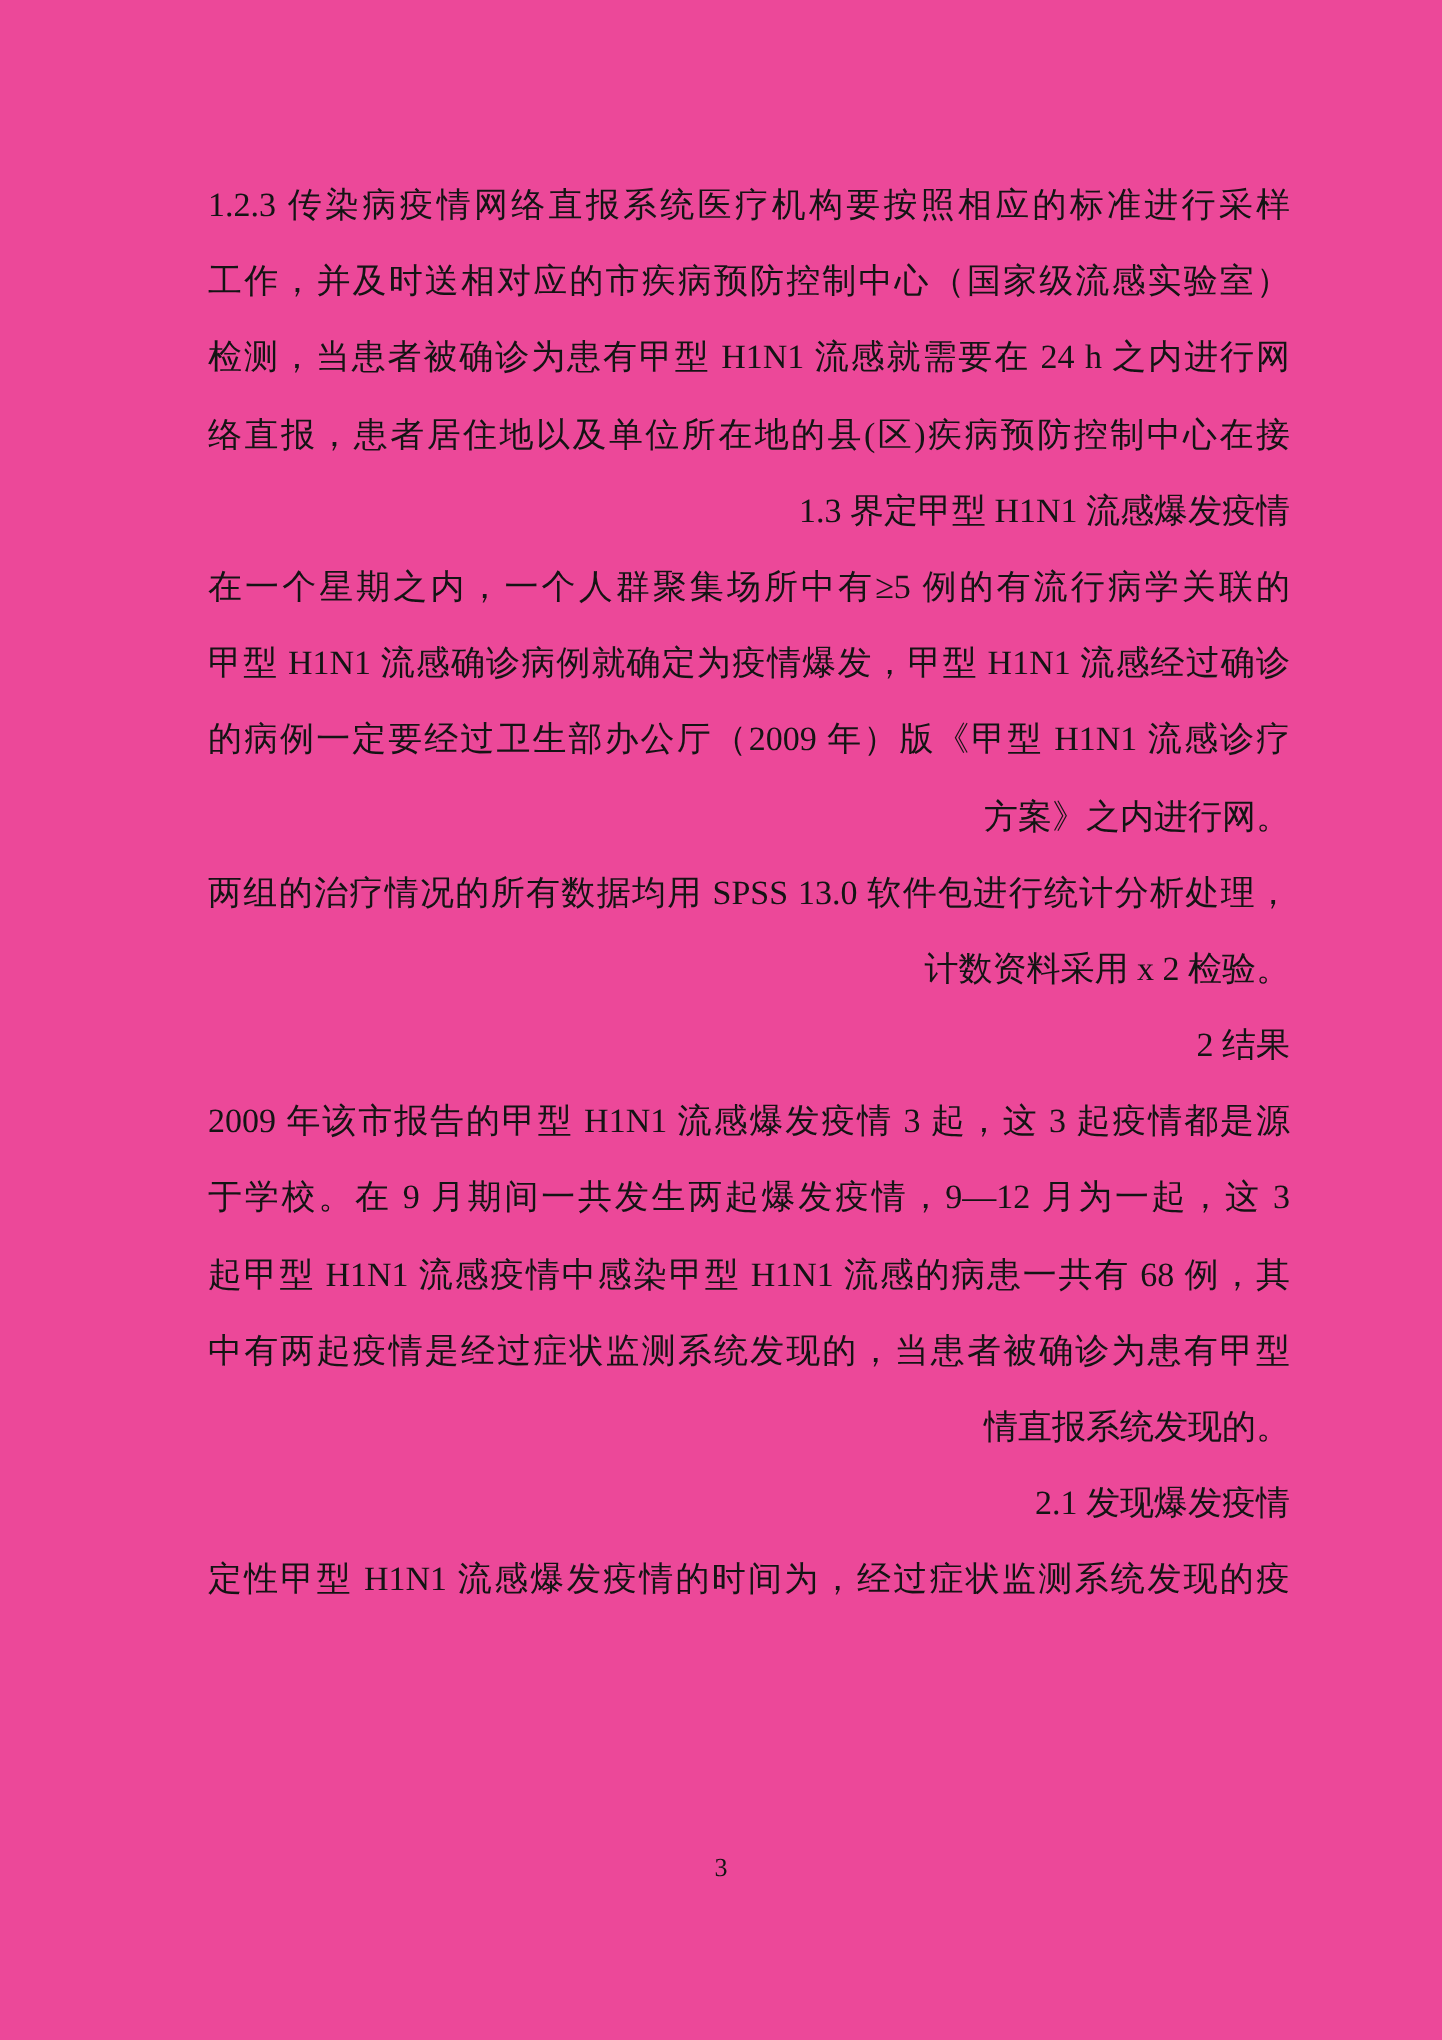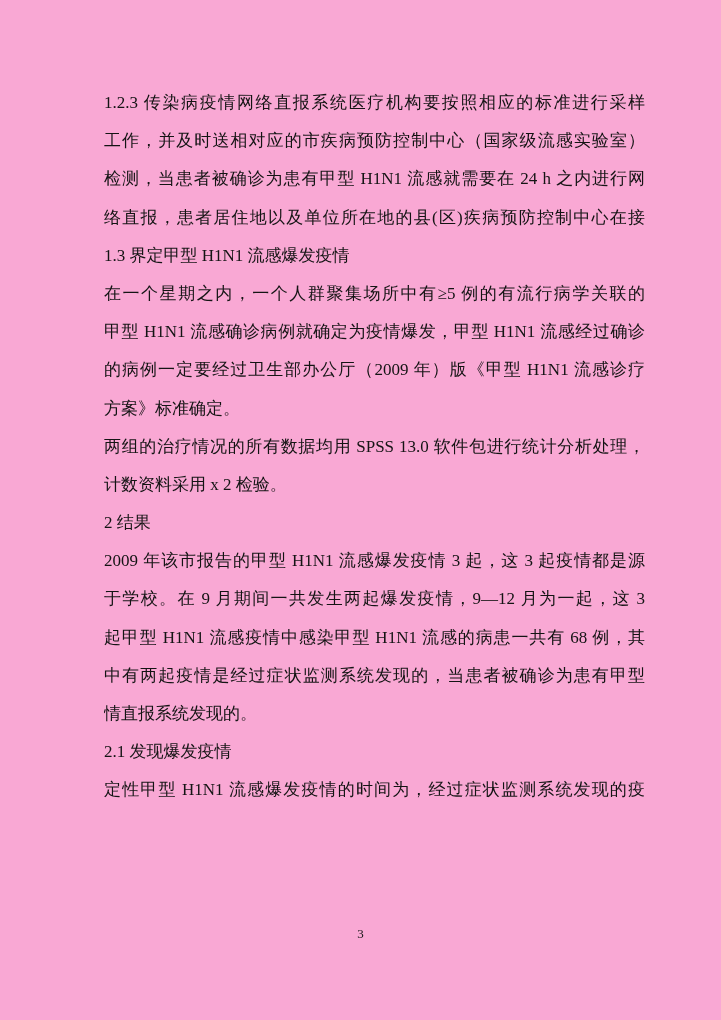--- a/index.html
+++ b/index.html
@@ -4,38 +4,38 @@
 <style>
   html, body {
     margin: 0;
     padding: 0;
     background: #ffffff;
   }
   .page {
     position: relative;
     width: 721px;
     height: 1020px;
-    background: #f9a8d4;
+    background: #ec4899;
     font-family: "Liberation Serif", "DejaVu Serif", serif;
     color: #141414;
     overflow: hidden;
   }
   .content {
     position: absolute;
     left: 104px;
     top: 84px;
     width: 541px;
   }
   .line {
     font-size: 17px;
     line-height: 38.2px;
     height: 38.2px;
     overflow: hidden;
     white-space: nowrap;
-    text-align: left;
+    text-align: right;
   }
   .line.j {
     white-space: normal;
     text-align: justify;
     text-align-last: justify;
   }
   .footer {
     position: absolute;
     top: 924px;
     left: 0;
@@ -52,21 +52,21 @@
 <div class="page">
   <div class="content">
     <div class="line j">1.2.3 传染病疫情网络直报系统医疗机构要按照相应的标准进行采样</div>
     <div class="line j">工作，并及时送相对应的市疾病预防控制中心（国家级流感实验室）</div>
     <div class="line j">检测，当患者被确诊为患有甲型 H1N1 流感就需要在 24 h 之内进行网</div>
     <div class="line j">络直报，患者居住地以及单位所在地的县(区)疾病预防控制中心在接</div>
     <div class="line">1.3 界定甲型 H1N1 流感爆发疫情</div>
     <div class="line j">在一个星期之内，一个人群聚集场所中有≥5 例的有流行病学关联的</div>
     <div class="line j">甲型 H1N1 流感确诊病例就确定为疫情爆发，甲型 H1N1 流感经过确诊</div>
     <div class="line j">的病例一定要经过卫生部办公厅（2009 年）版《甲型 H1N1 流感诊疗</div>
-    <div class="line">方案》标准确定。</div>
+    <div class="line">方案》之内进行网。</div>
     <div class="line j">两组的治疗情况的所有数据均用 SPSS 13.0 软件包进行统计分析处理，</div>
     <div class="line">计数资料采用 x 2 检验。</div>
     <div class="line">2 结果</div>
     <div class="line j">2009 年该市报告的甲型 H1N1 流感爆发疫情 3 起，这 3 起疫情都是源</div>
     <div class="line j">于学校。在 9 月期间一共发生两起爆发疫情，9—12 月为一起，这 3</div>
     <div class="line j">起甲型 H1N1 流感疫情中感染甲型 H1N1 流感的病患一共有 68 例，其</div>
     <div class="line j">中有两起疫情是经过症状监测系统发现的，当患者被确诊为患有甲型</div>
     <div class="line">情直报系统发现的。</div>
     <div class="line">2.1 发现爆发疫情</div>
     <div class="line j">定性甲型 H1N1 流感爆发疫情的时间为，经过症状监测系统发现的疫</div>

